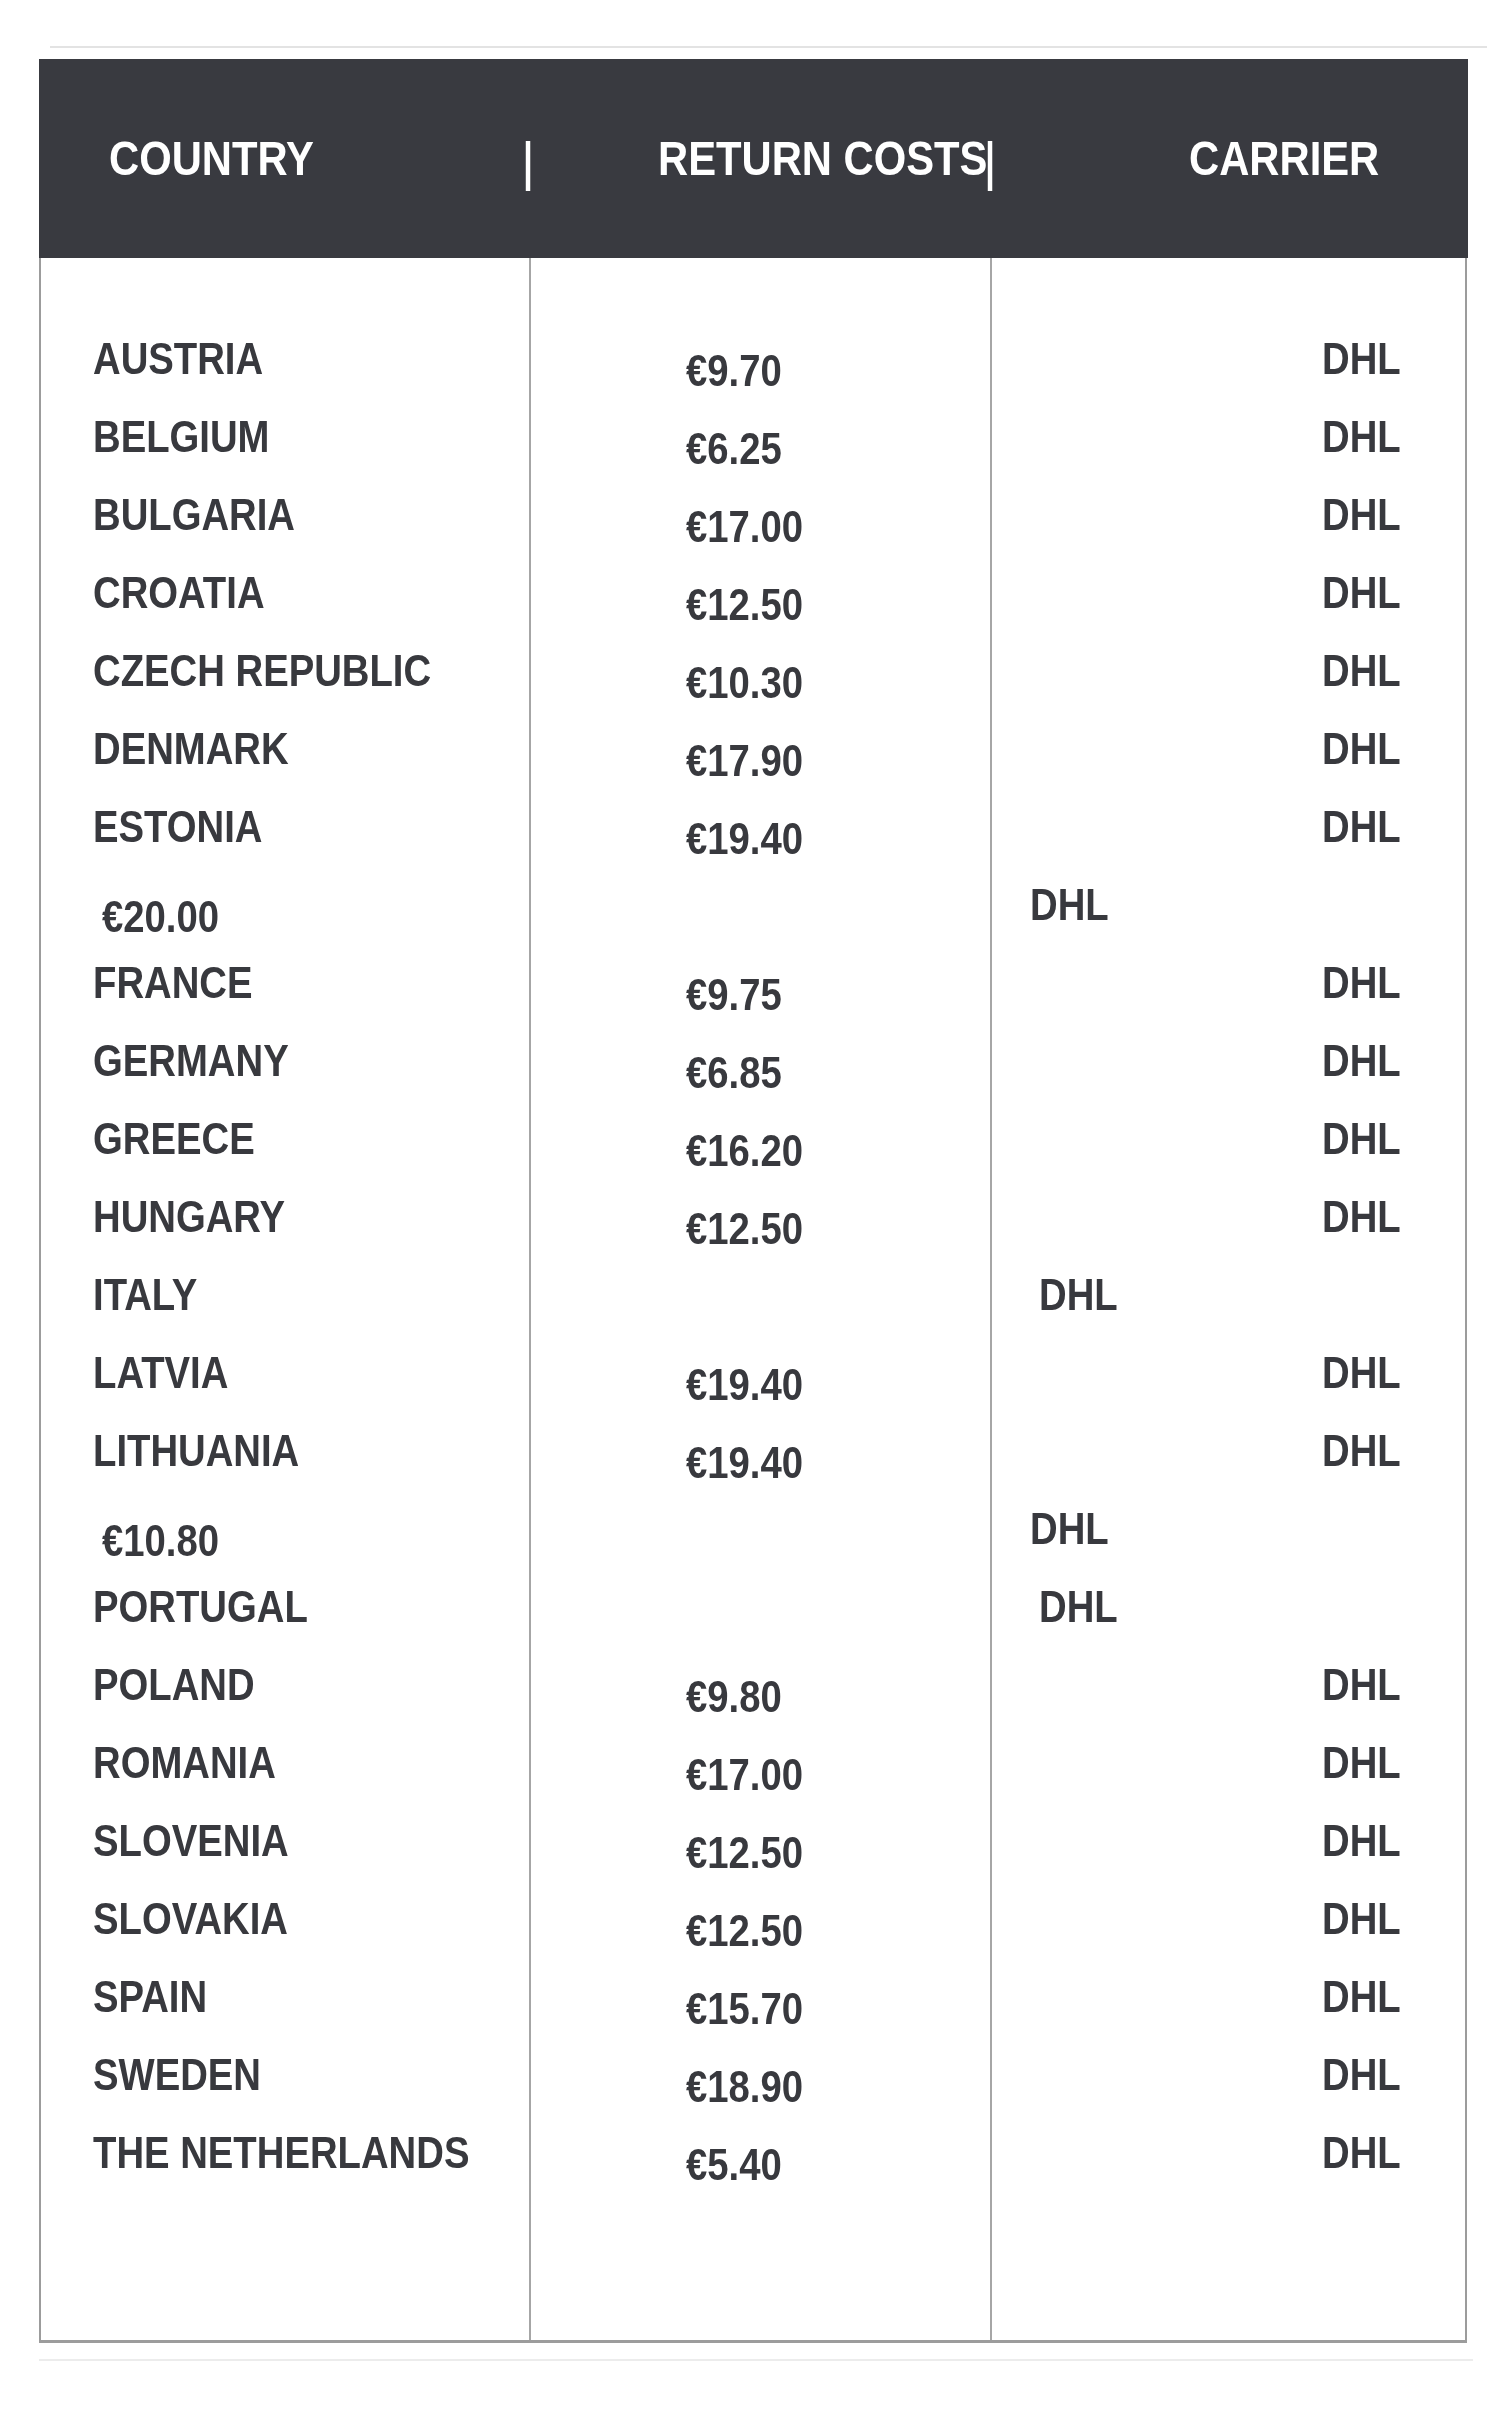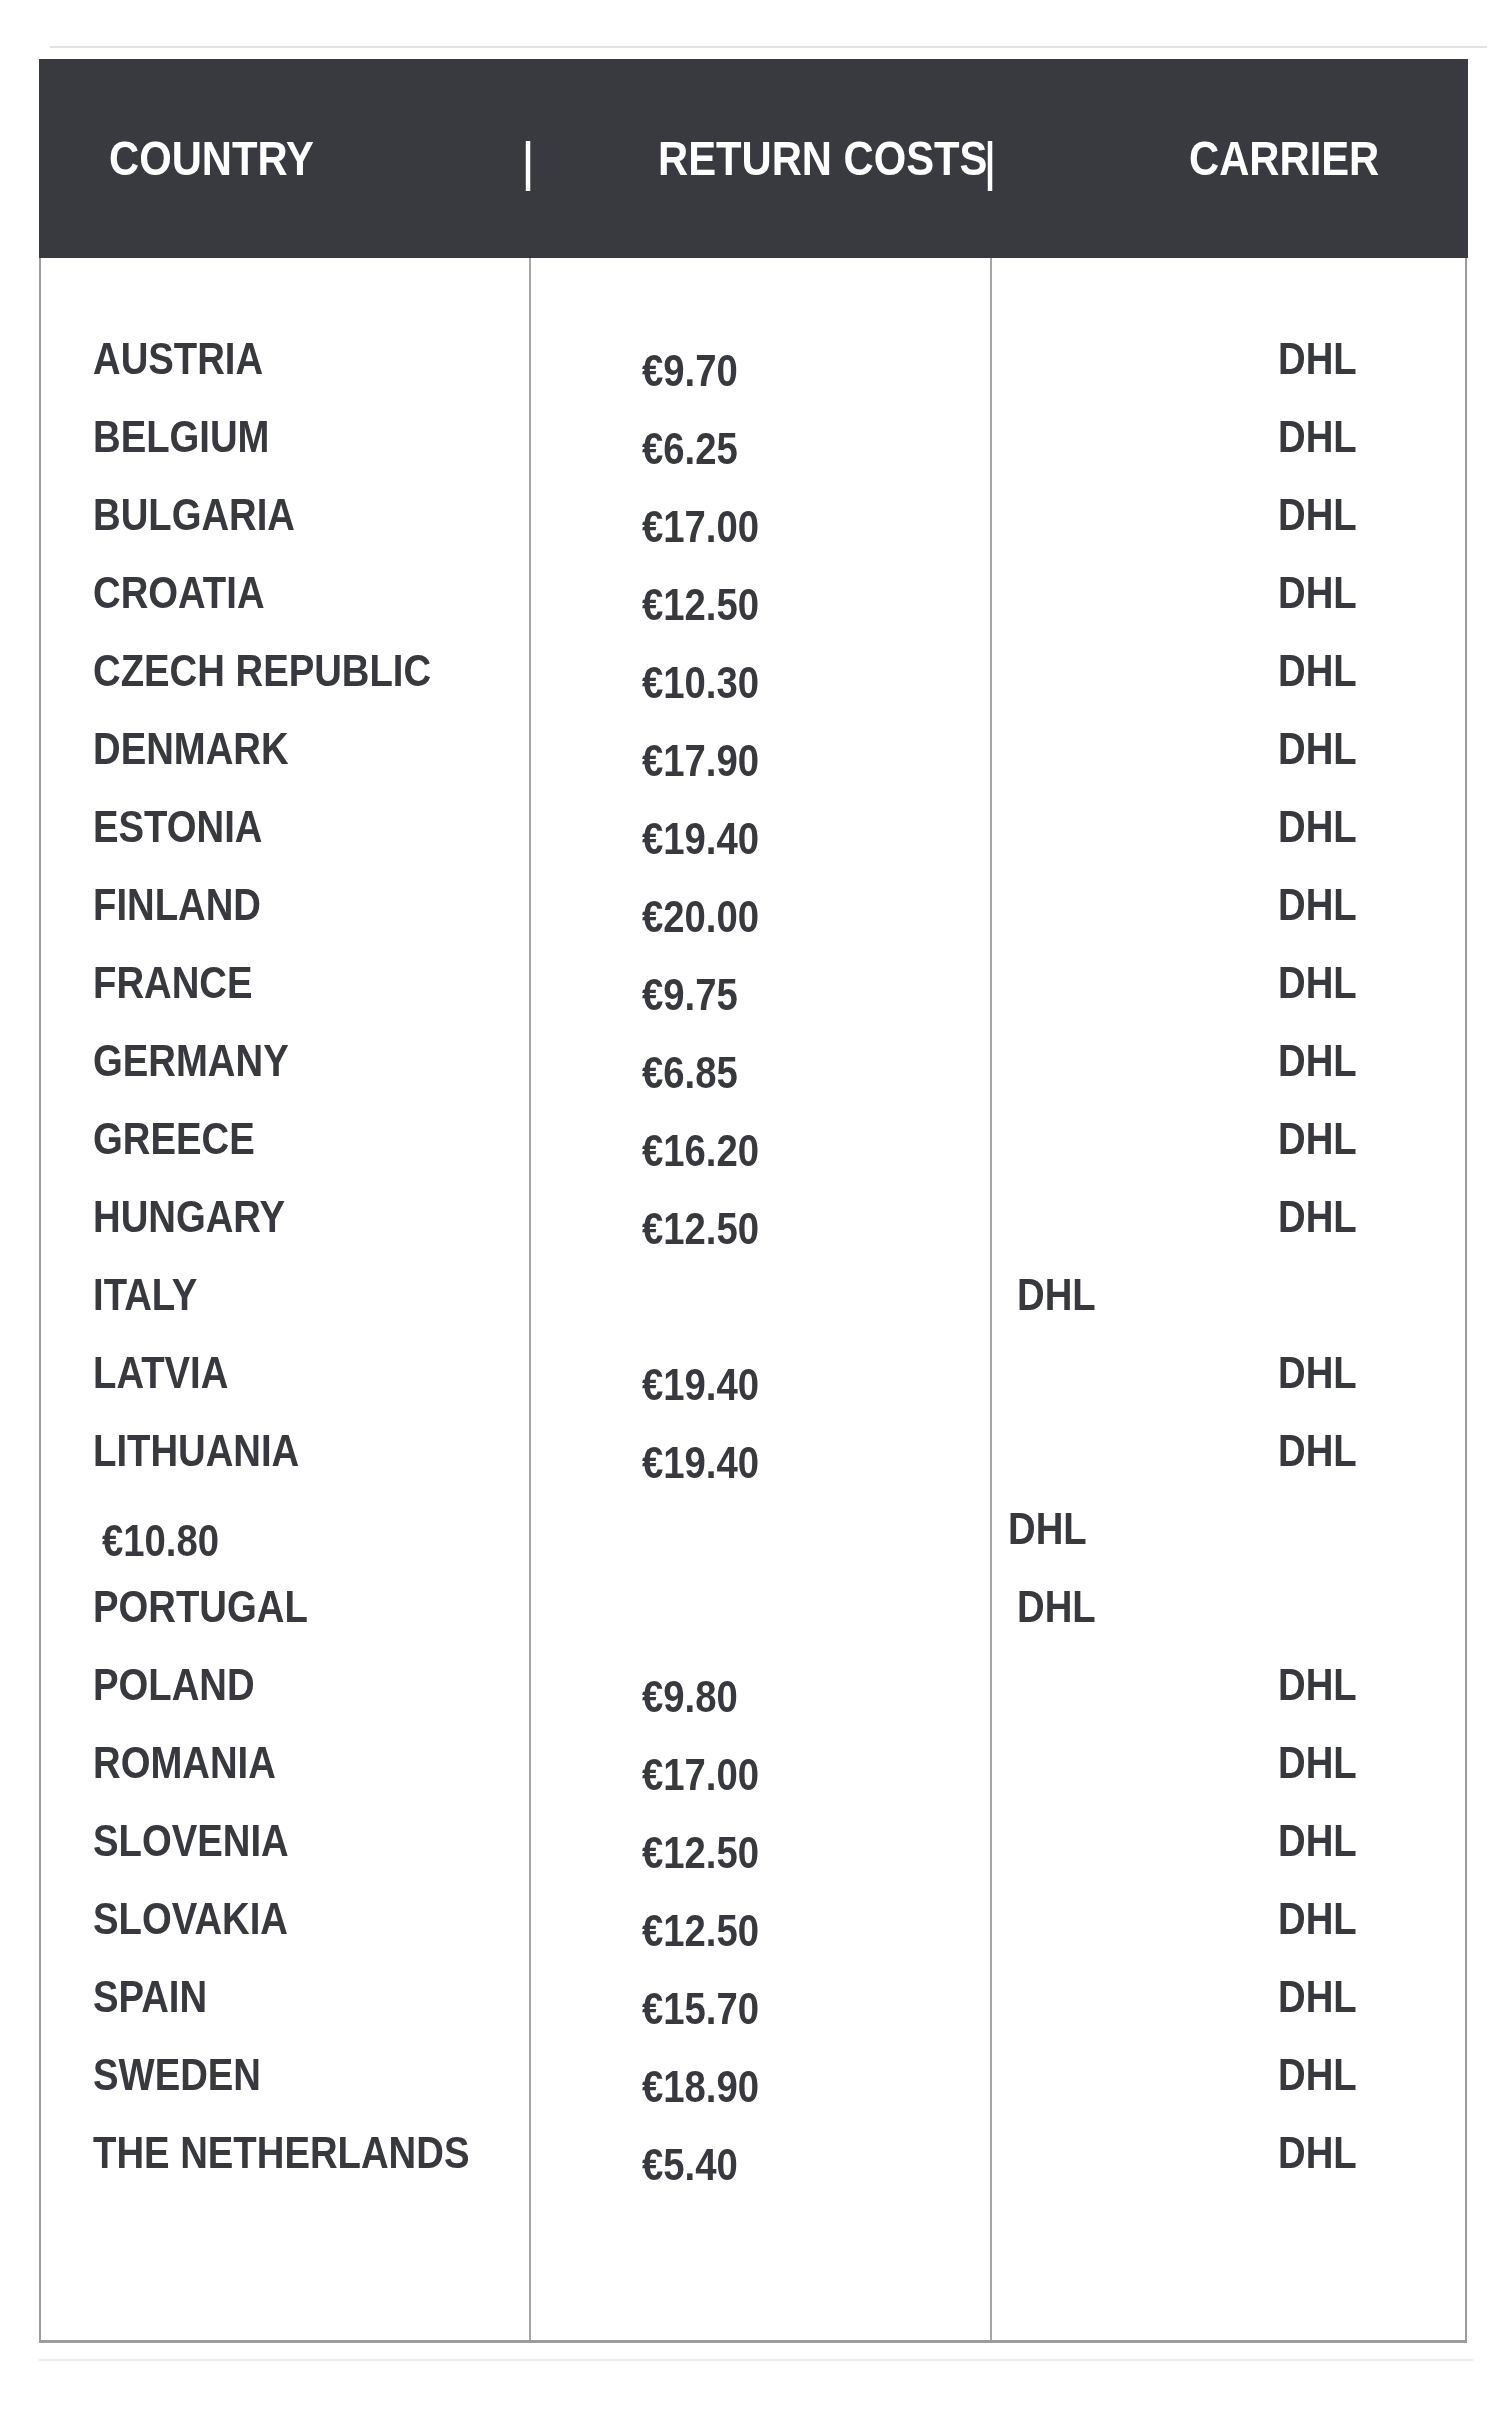--- a/index.html
+++ b/index.html
@@ -70,20 +70,21 @@
     position:absolute;top:0;bottom:0;width:1.6px;
     background:var(--vline);
   }
   .v1{left:488px;}
   .v2{left:949px;}
   .trow{
     display:flex;align-items:center;
     height:78px;
     font-size:44px;font-weight:700;
     color:var(--body-text);
+    gap:44px;
   }
   .trow .c1{width:488px;padding-left:52px;}
   .trow .c2{width:461px;padding-left:61px;margin-top:24px;}
   .trow .c3{flex:1;padding-left:79px;text-align:center;}
 </style>
 </head>
 <body>
 
 <div class="hairline-top"></div>
 
@@ -185,23 +186,20 @@
     </div>
     <div class="c2">
       <span class="cond">€19.40</span>
     </div>
     <div class="c3">
       <span class="cond">DHL</span>
     </div>
   </div>
 
   <div class="trow">
-    <div class="c1">
-      <span class="cond">FINLAND</span>
-    </div>
     <div class="c2">
       <span class="cond">€20.00</span>
     </div>
     <div class="c3">
       <span class="cond">DHL</span>
     </div>
   </div>
 
   <div class="trow">
     <div class="c1">

